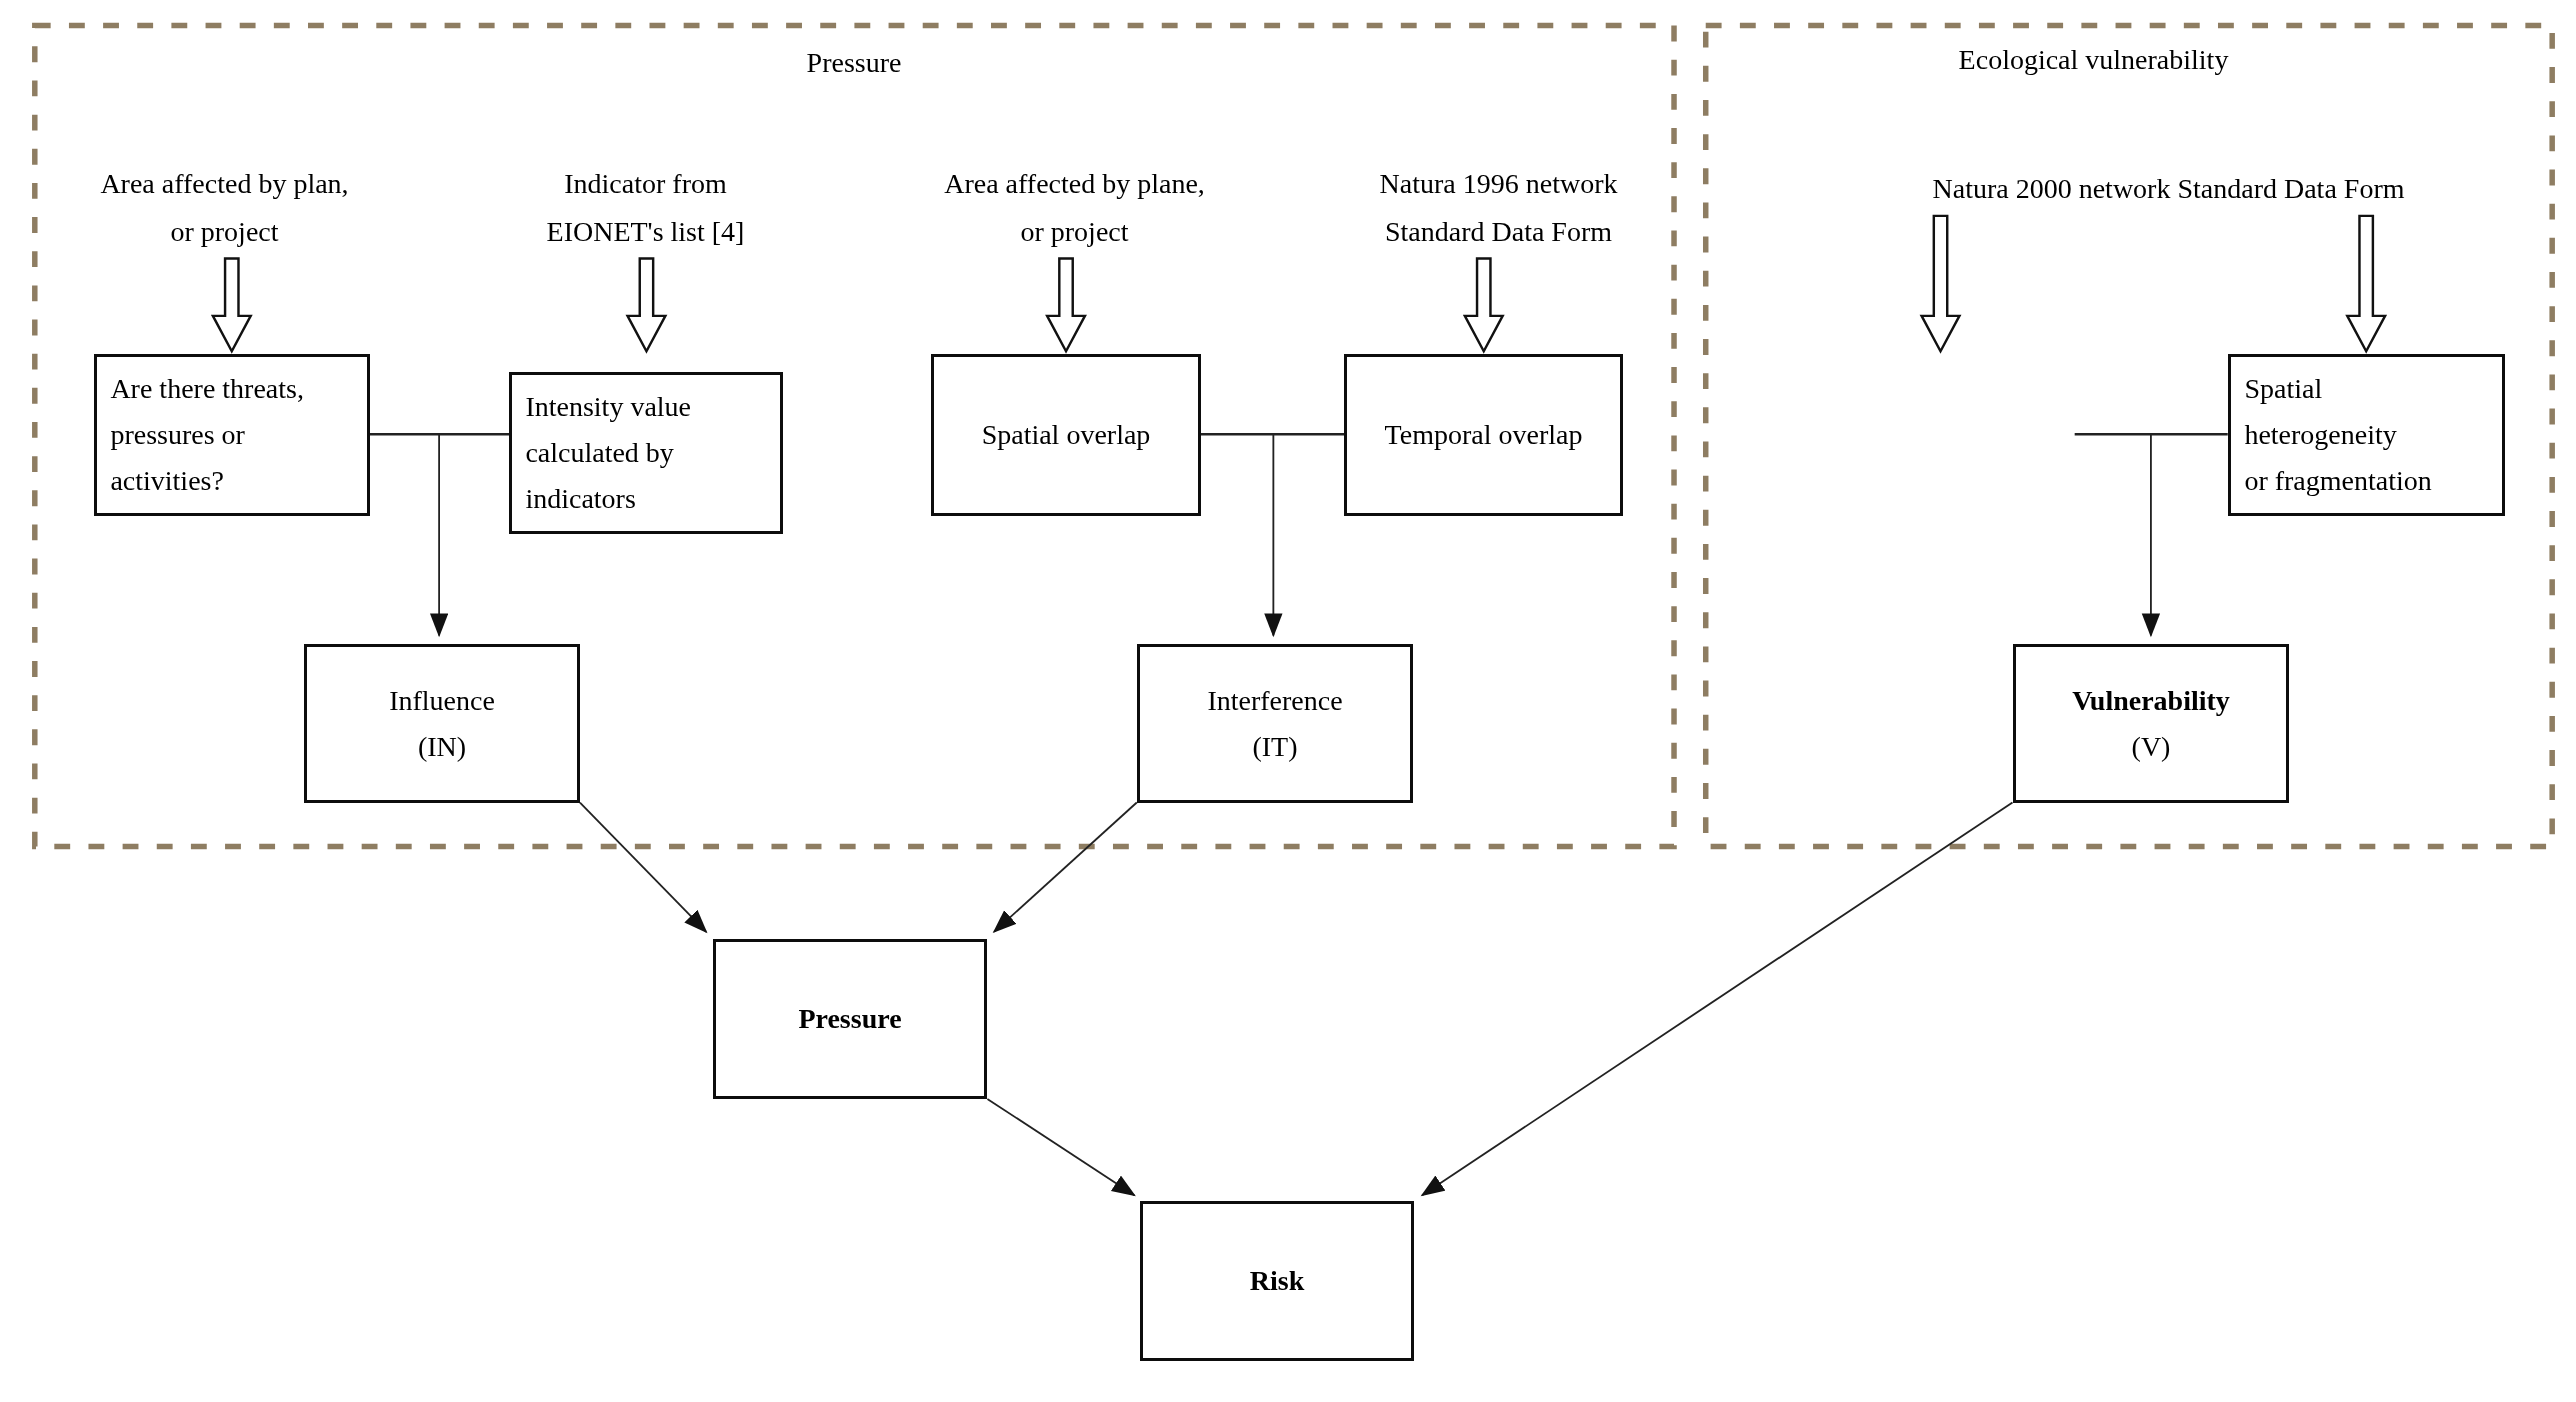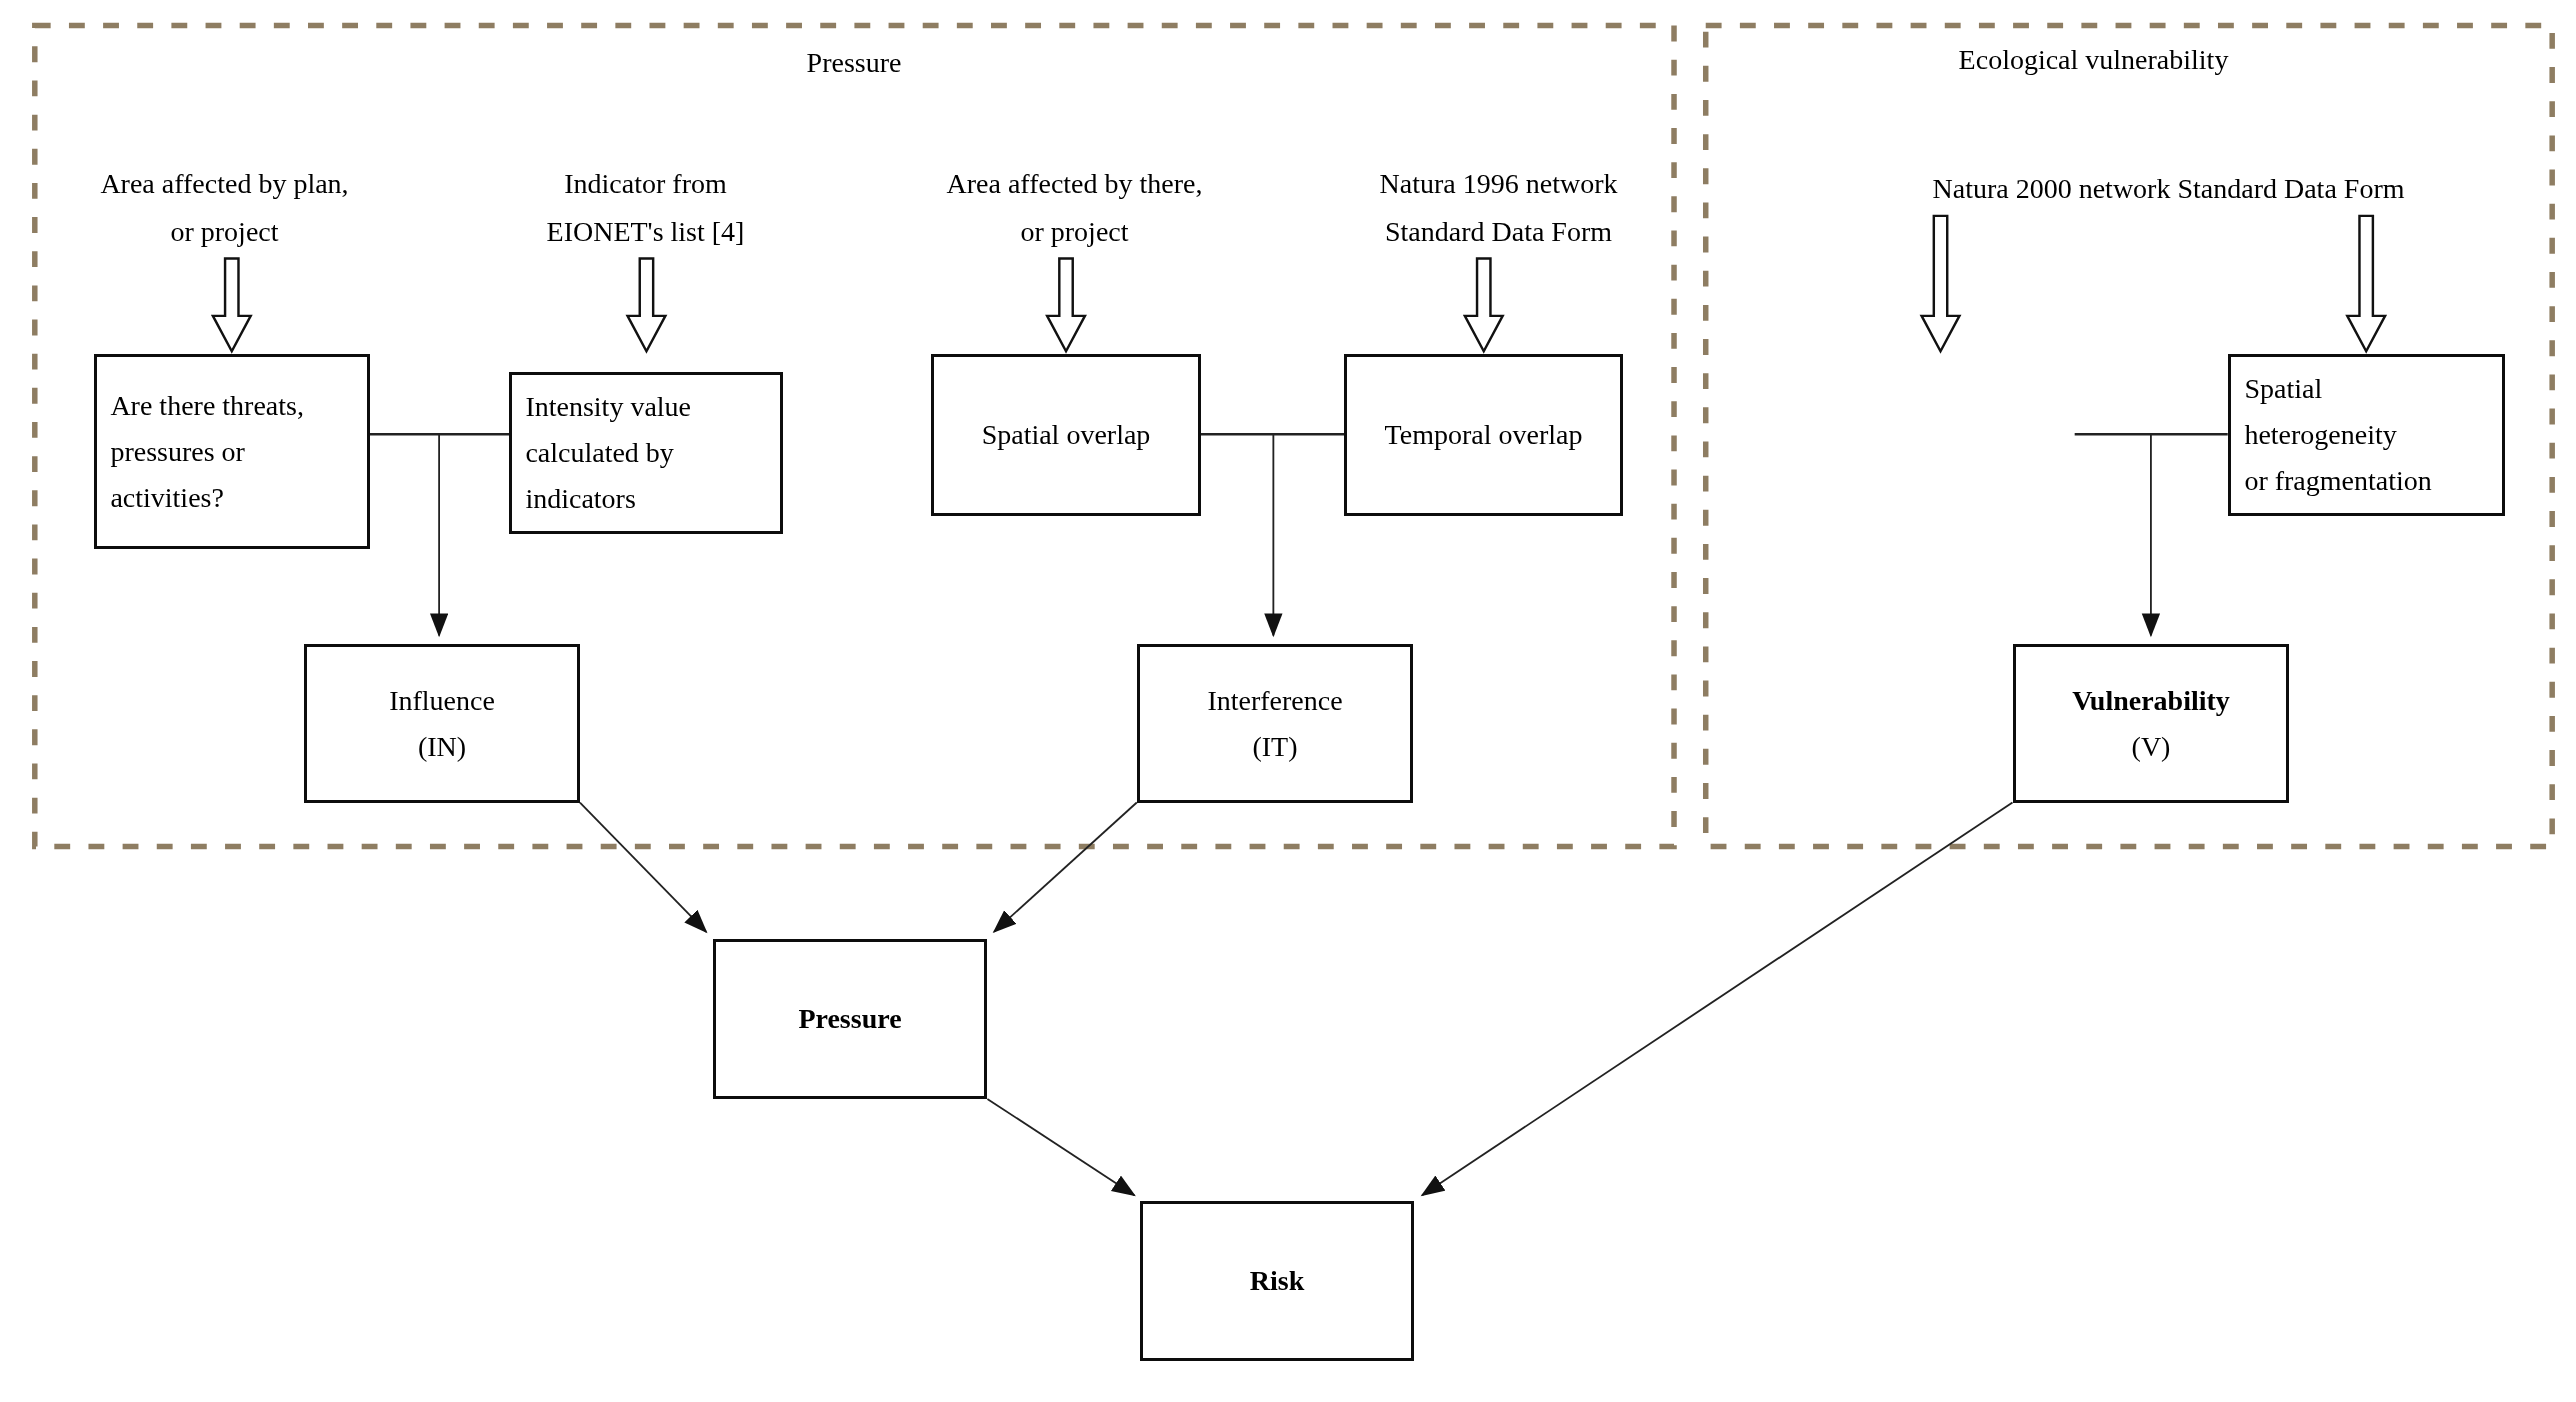--- a/index.html
+++ b/index.html
@@ -77,27 +77,27 @@
     <line x1="3300" y1="1316" x2="2332" y2="1960" stroke="#222222" stroke-width="3" marker-end="url(#arrow)"></line>
   </svg>
 
   <div class="panel-title" style="left:34px;top:44px;width:1640px;">Pressure</div>
   <div class="panel-title" style="left:1669px;top:41px;width:849px;">Ecological vulnerability</div>
 
   <div class="txt" style="left:11px;top:160px;width:427px;">Area affected by  plan,
 or project</div>
   <div class="txt" style="left:432px;top:160px;width:427px;">Indicator from
 EIONET's list [4]</div>
-  <div class="txt" style="left:861px;top:160px;width:427px;">Area affected by  there,
+  <div class="txt" style="left:861px;top:160px;width:427px;">Area affected by  plane,
 or project</div>
   <div class="txt" style="left:1285px;top:160px;width:427px;">Natura 1996 network
 Standard Data Form</div>
   <div class="txt" style="left:1833px;top:165px;width:671px;">Natura 2000 network Standard Data Form</div>
 
-  <div class="nodebox left-align" style="left:94px;top:354px;width:276px;height:195px;">Are there threats,
+  <div class="nodebox left-align" style="left:94px;top:354px;width:276px;height:162px;">Are there threats,
 pressures or
 activities?</div>
   <div class="nodebox left-align" style="left:509px;top:372px;width:274px;height:162px;">Intensity value
 calculated by
 indicators</div>
   <div class="nodebox center-align" style="left:931px;top:354px;width:270px;height:162px;">Spatial overlap</div>
   <div class="nodebox center-align" style="left:1344px;top:354px;width:279px;height:162px;">Temporal overlap</div>
   <div class="nodebox left-align" style="left:2228px;top:354px;width:277px;height:162px;">Spatial
 heterogeneity
 or fragmentation</div>

